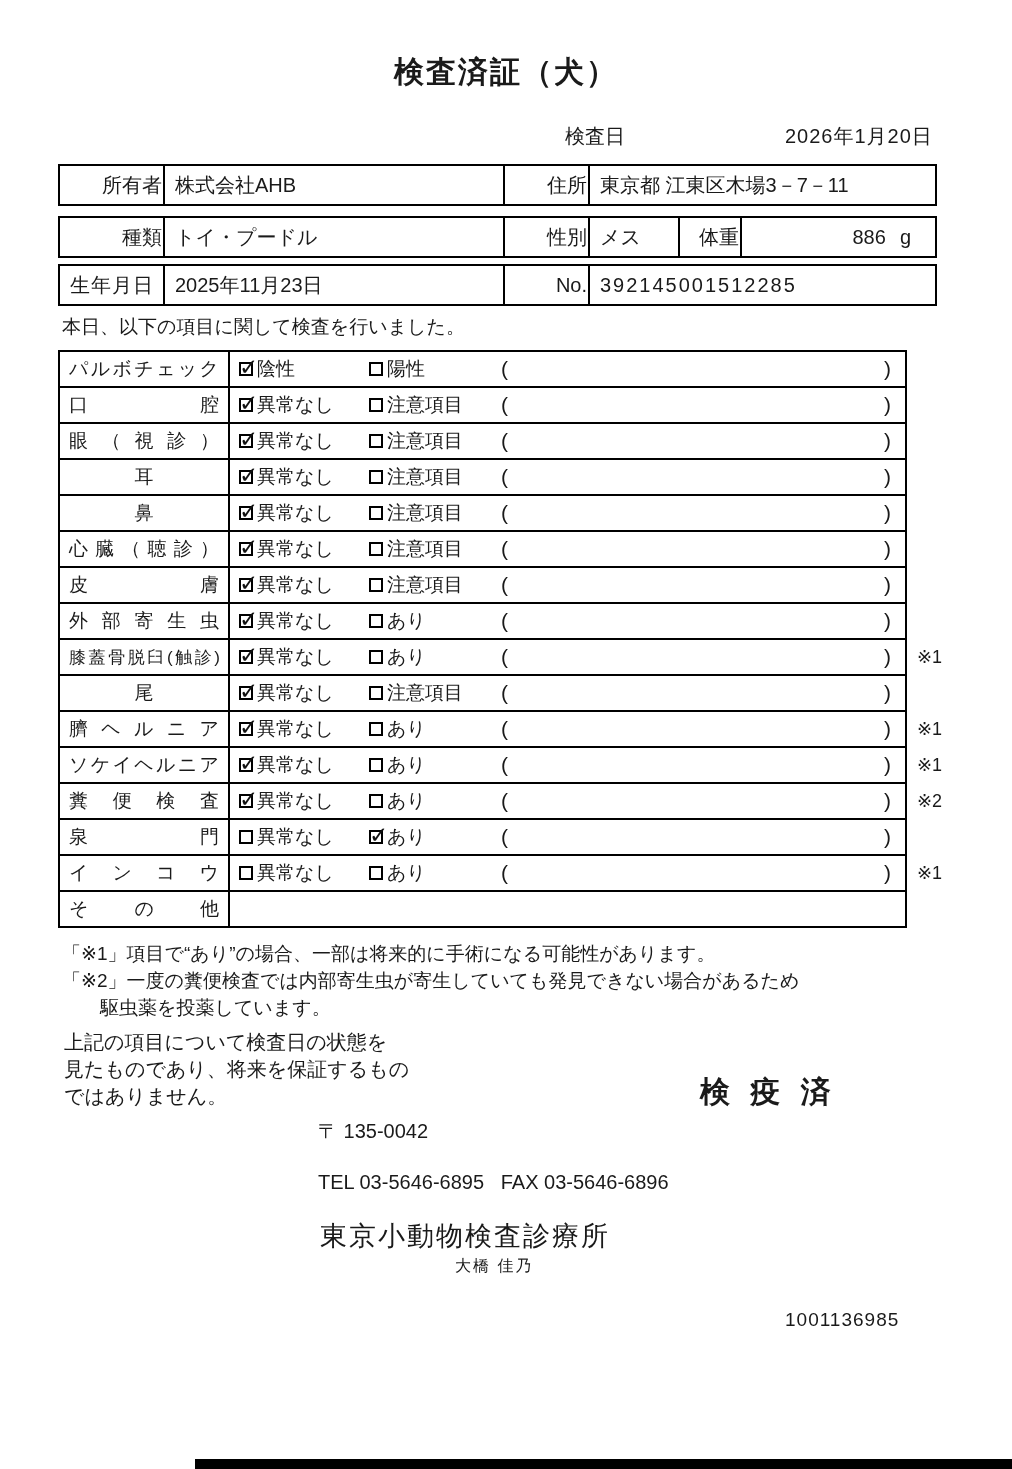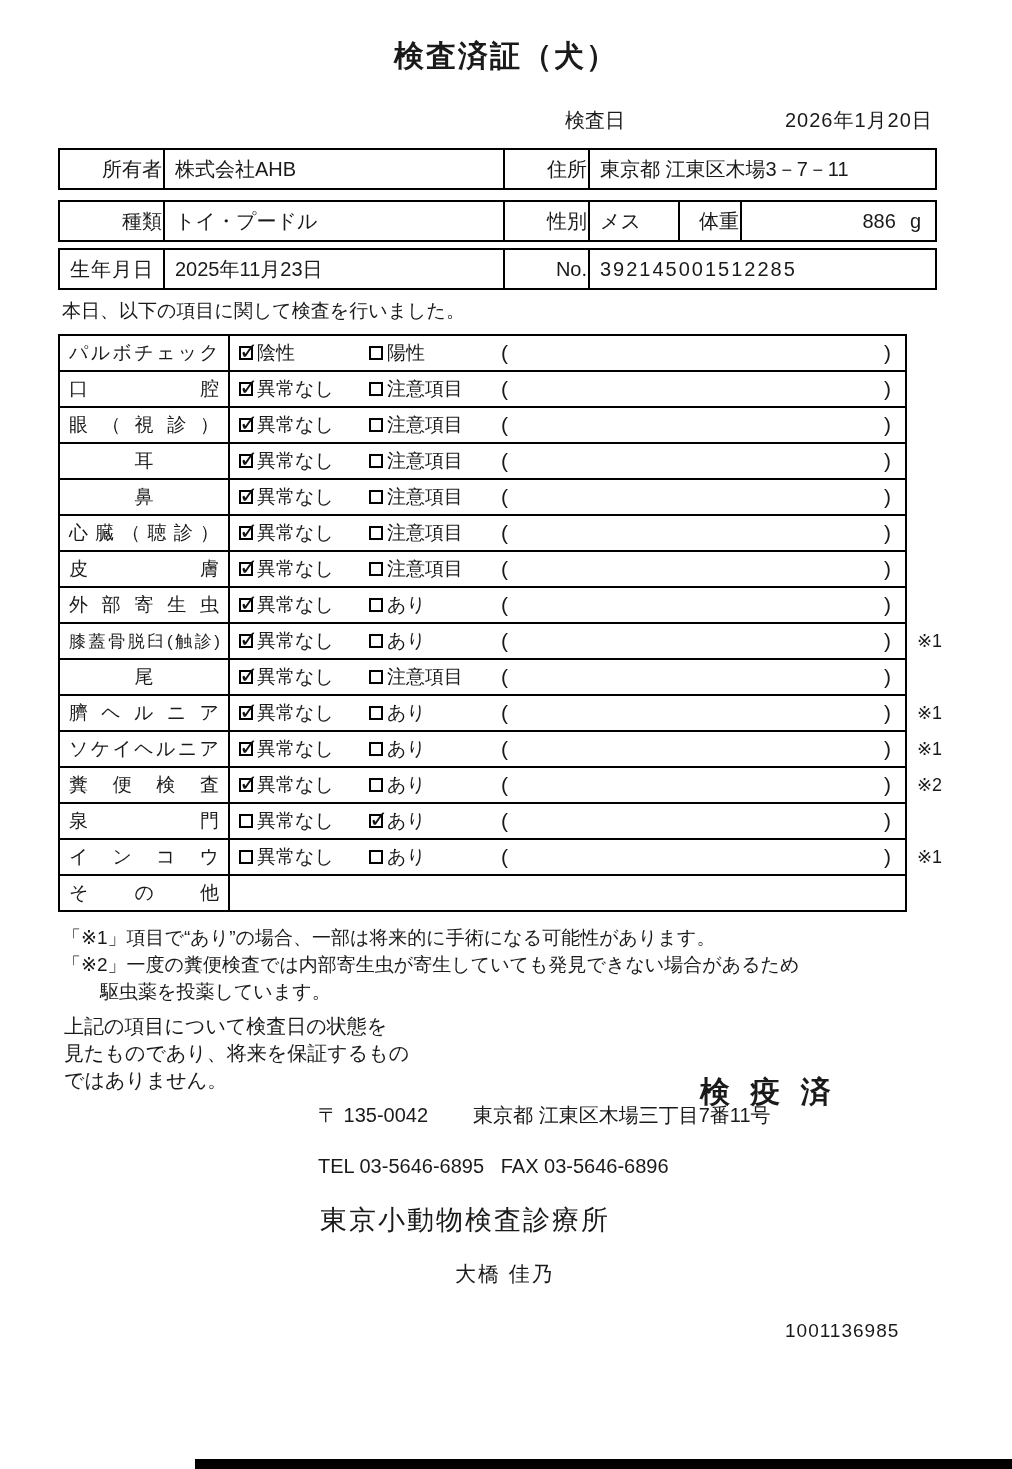--- a/index.html
+++ b/index.html
@@ -8,38 +8,38 @@
     width: 1012px; height: 1469px;
     background: #ffffff;
     color: #1a1a1a;
     font-family: "Liberation Sans", "DejaVu Sans", sans-serif;
     position: relative;
     overflow: hidden;
   }
   .page { position: relative; width: 1012px; height: 1469px; }
 
   .title {
-    margin: 0; padding-top: 36px;
+    margin: 0; padding-top: 52px;
     text-align: center;
     font-size: 30px; font-weight: 600; letter-spacing: 2px;
   }
 
   .date-row {
     margin: 30px 0 0 565px;
     font-size: 20px;
     display: flex; align-items: center;
   }
   .date-row .val { margin-left: 160px; letter-spacing: 1px; }
 
   table { border-collapse: collapse; table-layout: fixed; }
   td { border: 2px solid #000; font-size: 20px; overflow: hidden; white-space: nowrap; }
   .hd { text-align: right; }
   .hd.just { text-align: justify; text-align-last: justify; padding: 0 10px; }
   .v { padding-left: 10px; }
-  .v.right { text-align: right; padding-right: 14px; margin-left: 9px; }
+  .v.right { text-align: right; padding-right: 24px; margin-left: 9px; }
   .unit { margin-left: 14px; }
 
   .owner-table { margin: 14px 0 0 58px; width: 877px; }
   .owner-table tr { height: 40px; }
   .pet-table  { margin: 10px 0 0 58px; width: 877px; }
   .pet-table tr { height: 40px; }
   .birth-table { margin: 6px 0 0 58px; width: 877px; }
   .birth-table tr { height: 40px; }
   .no-val { letter-spacing: 2px; }
 
@@ -78,21 +78,21 @@
   .disclaimer { margin: 8px 0 0 64px; font-size: 20px; line-height: 27px; }
   .stamp {
     position: absolute; left: 700px; top: 1072px;
     font-size: 30px; letter-spacing: 6px; font-weight: 600;
   }
 
   .addr-line { margin: 8px 0 0 318px; font-size: 20px; display: flex; }
   .addr-line .addr { margin-left: 45px; }
   .tel-line { margin: 26px 0 8px 318px; font-size: 20px; white-space: pre; }
   .clinic-name { margin: 24px 0 0 320px; font-size: 27px; letter-spacing: 2px; }
-  .vet-name { margin: 22px 0 0 455px; font-size: 21px; letter-spacing: 2px; }
+  .vet-name { margin: 2px 0 0 455px; font-size: 16px; letter-spacing: 2px; }
   .serial { margin: 32px 0 0 785px; font-size: 19px; letter-spacing: 1px; }
 
   .scan-strip {
     position: absolute; left: 195px; right: 0; bottom: 0; height: 10px;
     background: #000;
   }
 </style>
 </head>
 <body>
 
@@ -477,21 +477,20 @@
       <div>上記の項目について検査日の状態を</div>
       <div>見たものであり、将来を保証するもの</div>
       <div>ではありません。</div>
     </div>
   </div>
 
   <div class="stamp">検 疫 済</div>
 
   <div class="addr-line">
     <span>〒 135-0042</span>
-    <span class="addr">東京都 江東区木場三丁目7番11号</span>
   </div>
 
   <div class="tel-line">TEL 03-5646-6895   FAX 03-5646-6896</div>
 
   <div class="clinic-name">東京小動物検査診療所</div>
 
   <div class="vet-name">大橋 佳乃</div>
 
   <div class="serial">1001136985</div>
 

